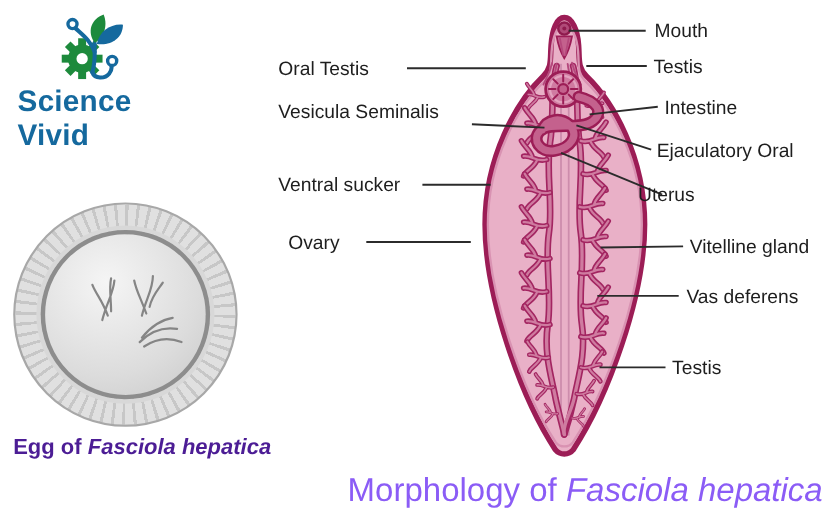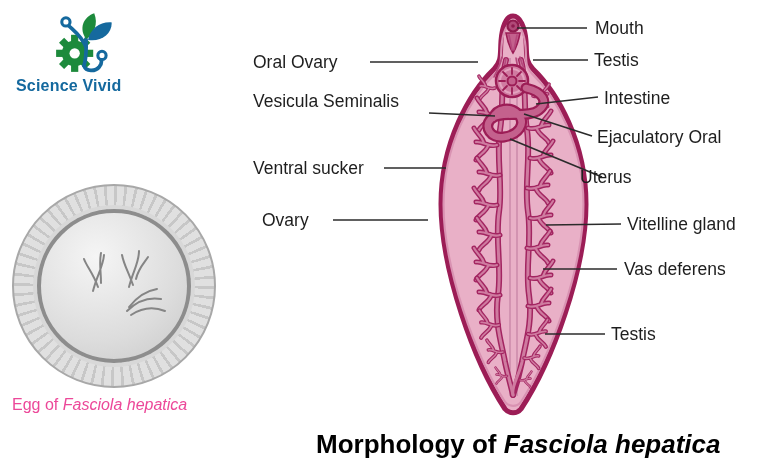--- a/index.html
+++ b/index.html
@@ -17,34 +17,34 @@
   .coil-l{stroke:#c4618d;stroke-width:6.5;fill:none;stroke-linecap:round;}
   .canal{stroke:#cd8cac;stroke-width:1.6;fill:none;}
   .tuft{stroke:#b5487c;stroke-width:1.6;fill:none;stroke-linecap:round;}
   .spoke{stroke:#9c1d56;stroke-width:1.8;stroke-linecap:round;}
   .leader{stroke:#2b2b2b;stroke-width:1.7;}
   
   .lbl{position:absolute;z-index:2;font-size:17.5px;color:#1e1e1e;white-space:nowrap;line-height:22px;text-align:right;}
   
   #logo-icon{position:absolute;left:52px;top:8px;width:68px;height:68px;z-index:2;}
   #brand{position:absolute;left:16px;top:77px;width:160px;z-index:2;
-         font-size:16px;font-weight:800;color:#15699e;letter-spacing:.2px;}
+         font-size:27px;font-weight:800;color:#15699e;letter-spacing:.2px;}
   
   #egg{position:absolute;left:12px;top:184px;width:204px;height:204px;z-index:2;}
   .egg-outer{position:absolute;inset:0;border-radius:50%;border:2px solid #a8a8a8;
     background:repeating-conic-gradient(#c7c7c7 0deg 1.7deg,#e0e0e0 1.7deg 6deg);}
   .egg-mid{position:absolute;inset:25px;border-radius:50%;border:4px solid #8d8d8d;
     box-shadow:0 0 0 4px #d8d8d8;
     background:radial-gradient(circle at 38% 30%,#f5f5f5 0%,#e9e9e9 30%,#dcdcdc 62%,#c8c8c8 100%);}
   .egg-filaments{position:absolute;inset:29px;width:146px;height:146px;}
   #egg-caption{position:absolute;left:12px;top:396px;z-index:2;
-    font-size:16px;font-weight:normal;color:#ec4899;white-space:nowrap;}
+    font-size:20px;font-weight:bold;color:#4c1d95;white-space:nowrap;}
   
   #main-title{position:absolute;left:316px;top:429px;z-index:2;
-    font-size:26px;font-weight:bold;color:#000000;white-space:nowrap;}
+    font-size:30px;font-weight:normal;color:#8b5cf6;white-space:nowrap;}
   .sp{white-space:pre;}
   em{font-style:italic;}
 </style>
 </head>
 <body>
 
 <svg id="logo-icon" viewBox="0 0 66 66">
   <g>
     <g fill="#1d8a3c">
       <rect x="18.5" y="26" width="7" height="8" transform="rotate(0 22 44)"></rect>
@@ -168,21 +168,21 @@
     <line x1="533" y1="60" x2="588" y2="60"></line>
     <line x1="536" y1="104" x2="598" y2="97"></line>
     <line x1="524" y1="114" x2="592" y2="136"></line>
     <line x1="510" y1="139" x2="602" y2="177"></line>
     <line x1="546" y1="225" x2="621" y2="224"></line>
     <line x1="543" y1="269" x2="617" y2="269"></line>
     <line x1="545" y1="334" x2="605" y2="334"></line>
   </g>
 </svg>
 
-<div class="lbl" style="left:253px;top:51px">Oral Ovary</div>
+<div class="lbl" style="left:253px;top:51px">Oral Testis</div>
 <div class="lbl" style="left:253px;top:90px">Vesicula Seminalis</div>
 <div class="lbl" style="left:253px;top:157px">Ventral sucker</div>
 <div class="lbl" style="left:262px;top:209px">Ovary</div>
 
 <div class="lbl" style="left:595px;top:17px">Mouth</div>
 <div class="lbl" style="left:594px;top:49px">Testis</div>
 <div class="lbl" style="left:604px;top:87px">Intestine</div>
 <div class="lbl" style="left:597px;top:126px">Ejaculatory Oral</div>
 <div class="lbl" style="left:580px;top:166px">Uterus</div>
 <div class="lbl" style="left:627px;top:213px">Vitelline gland</div>

